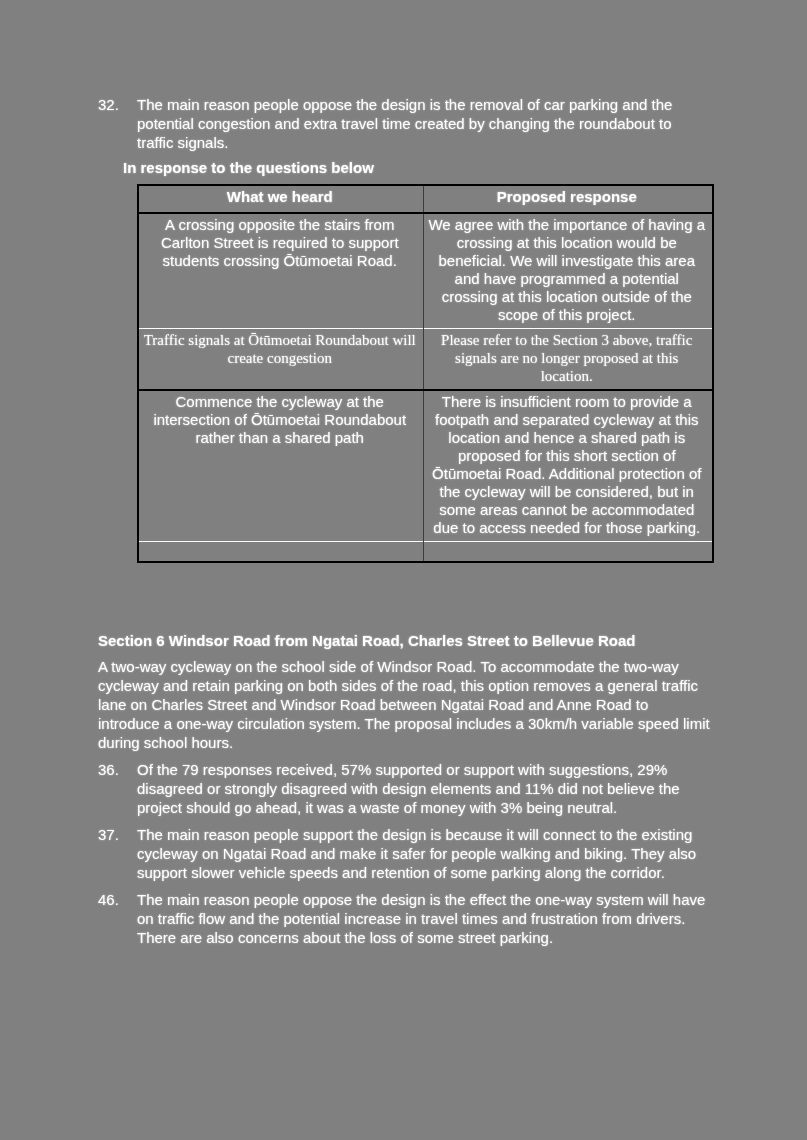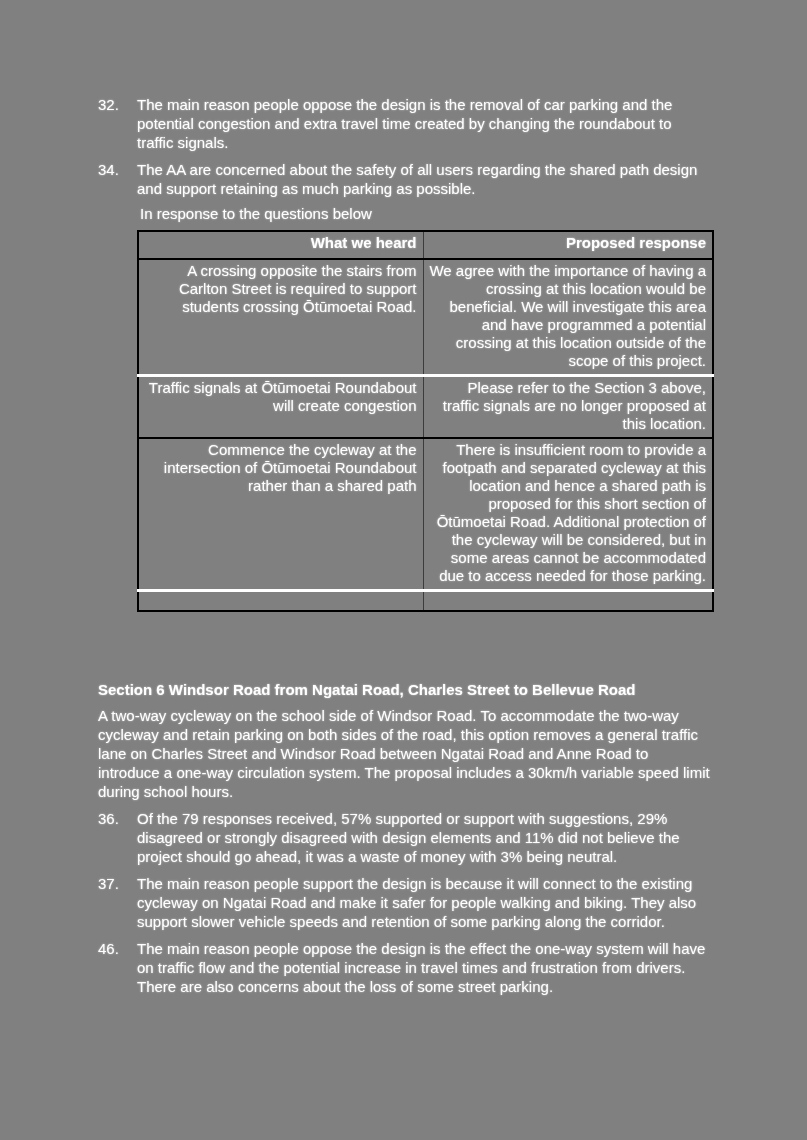--- a/index.html
+++ b/index.html
@@ -13,48 +13,48 @@
     font-family: "Liberation Sans", sans-serif;
     font-size: 15px;
     line-height: 19px;
     color: #ffffff;
     text-shadow: 0 0 2px rgba(255,255,255,0.65);
     overflow: hidden;
   }
   .para { display: flex; margin: 0 0 8px 0; }
   .para .num { flex: 0 0 39px; width: 39px; }
   .para .ptext { flex: 1 1 auto; }
-  .intro { margin: -2px 0 7px 42px; }
+  .intro { margin: -2px 0 7px 25px; font-weight: bold; }
 
   table.feedback {
     table-layout: fixed;
     border-collapse: collapse;
     margin-left: 39px;
     width: 575px;
     border: 2px solid #000;
   }
   table.feedback th,
   table.feedback td {
     vertical-align: top;
-    text-align: right;
+    text-align: center;
     padding: 2px 6px 4px 4px;
     line-height: 18px;
     word-wrap: break-word;
   }
   table.feedback th {
     font-weight: bold;
     border-bottom: 2px solid #000;
     height: 20px;
   }
   table.feedback th:first-child,
   table.feedback td:first-child {
     border-right: 1px solid #3c3c3c;
   }
   tr.row-emboss td { border-top: 1px solid #e4e4e4; }
-  tr.row-thin td   { border-top: 3px solid #ffffff; }
+  tr.row-thin td   { border-top: 1px solid #ffffff; font-family: Liberation Serif, serif; }
   tr.row-thick td  { border-top: 2px solid #000; margin-top: 44px; }
   tr.r1 { height: 106px; margin-top: 44px; }
   tr.r2 { height: 58px; }
   tr.r3 { height: 148px; }
   tr.r4 { height: 20px; }
 
   h2.section-heading {
     font-size: 15px;
     line-height: 19px;
     font-weight: bold;
@@ -65,24 +65,20 @@
 <body>
 
 <div class="page">
 
   <div class="para">
     <span class="num">32.</span>
     <div class="ptext">The main reason people oppose the design is the removal of car parking and the potential congestion and extra travel time created by changing the roundabout to traffic signals.</div>
   </div>
 
 
-  <div class="para">
-    <span class="num">34.</span>
-    <div class="ptext">The AA are concerned about the safety of all users regarding the shared path design and support retaining as much parking as possible.</div>
-  </div>
 
   <div class="intro">In response to the questions below</div>
 
   <table class="feedback">
     <colgroup>
       <col style="width:285px">
       <col style="width:290px">
     </colgroup>
     <thead>
       <tr>

